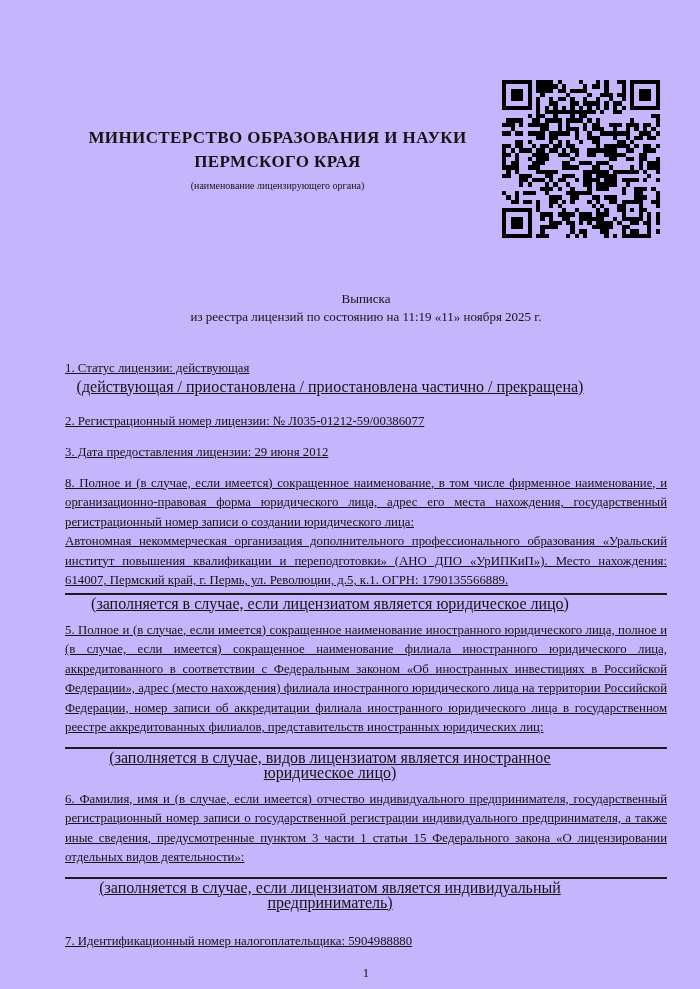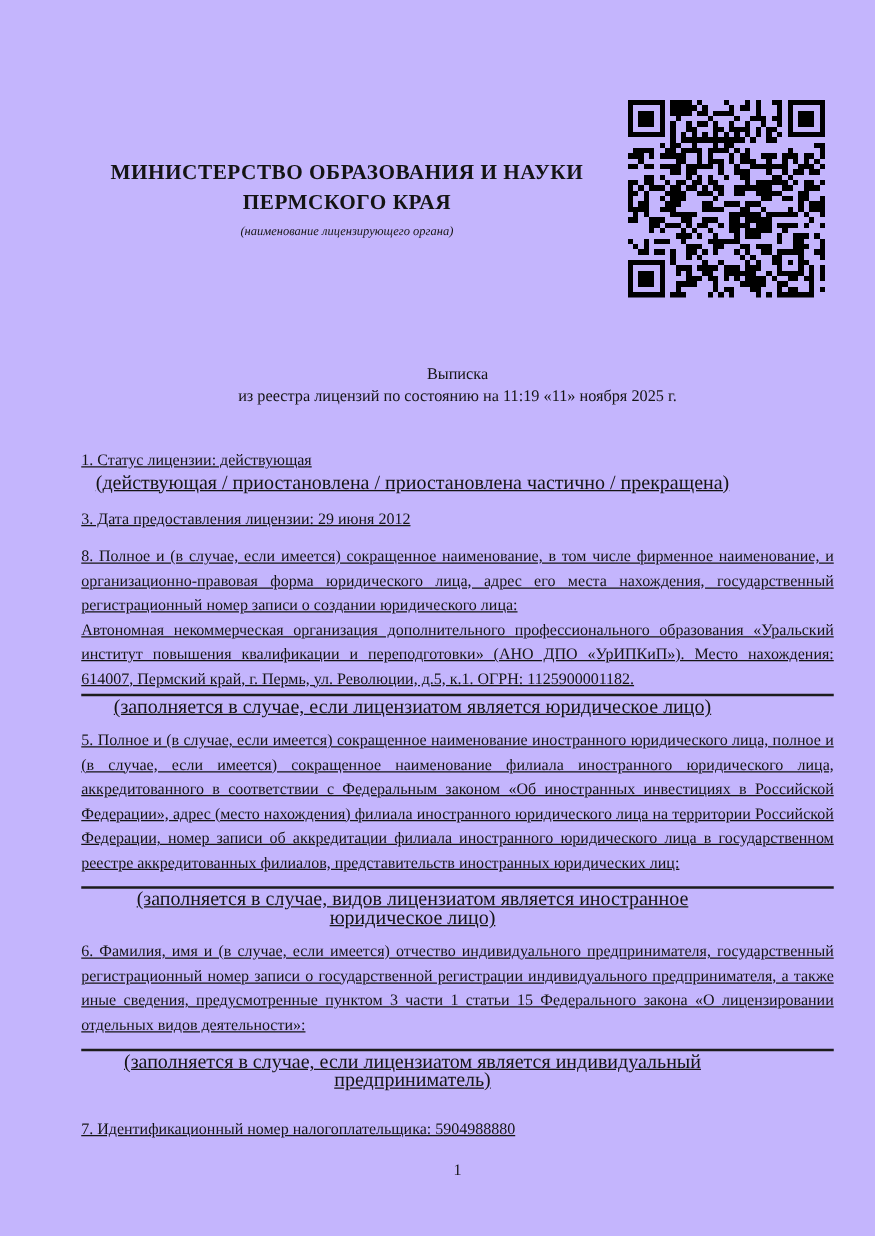--- a/index.html
+++ b/index.html
@@ -31,21 +31,20 @@
   .ministry-name {
     font-weight: 700;
     font-size: 17px;
     line-height: 24px;
     letter-spacing: 0.4px;
   }
   .ministry-caption {
     font-size: 10px;
     line-height: 13px;
     margin-top: 5px;
-    font-style: italic;
   }
   .qr-box {
     flex: 0 0 auto;
     width: 158px;
     height: 158px;
   }
   .qr-box svg { display: block; width: 100%; height: 100%; }
   
   .content {
     padding: 0 33px 0 65px;
@@ -112,28 +111,31 @@
     <div class="doc-title">
       <div>Выписка</div>
       <div>из реестра лицензий по состоянию на 11:19 «11» ноября 2025 г.</div>
     </div>
 
     <div class="item" id="item1">
       <div>1. Статус лицензии: действующая</div>
       <div class="field-note">(действующая / приостановлена / приостановлена частично / прекращена)</div>
     </div>
 
+    <div class="item" id="item2">
+      <div>2. Регистрационный номер лицензии: № Л035-01212-59/00386077</div>
+    </div>
 
     <div class="item" id="item3">
       <div>3. Дата предоставления лицензии: 29 июня 2012</div>
     </div>
 
     <div class="item" id="item4">
       <div class="just">8. Полное и (в случае, если имеется) сокращенное наименование, в том числе фирменное наименование, и организационно-правовая форма юридического лица, адрес его места нахождения, государственный регистрационный номер записи о создании юридического лица:</div>
-      <div class="just">Автономная некоммерческая организация дополнительного профессионального образования «Уральский институт повышения квалификации и переподготовки» (АНО ДПО «УрИПКиП»). Место нахождения: 614007, Пермский край, г. Пермь, ул. Революции, д.5, к.1. ОГРН: 1125900001182.</div>
+      <div class="just">Автономная некоммерческая организация дополнительного профессионального образования «Уральский институт повышения квалификации и переподготовки» (АНО ДПО «УрИПКиП»). Место нахождения: 614007, Пермский край, г. Пермь, ул. Революции, д.5, к.1. ОГРН: 1790135566889.</div>
       <hr class="rule">
       <div class="field-note">(заполняется в случае, если лицензиатом является юридическое лицо)</div>
     </div>
 
     <div class="item" id="item5">
       <div class="just">5. Полное и (в случае, если имеется) сокращенное наименование иностранного юридического лица, полное и (в случае, если имеется) сокращенное наименование филиала иностранного юридического лица, аккредитованного в соответствии с Федеральным законом «Об иностранных инвестициях в Российской Федерации», адрес (место нахождения) филиала иностранного юридического лица на территории Российской Федерации, номер записи об аккредитации филиала иностранного юридического лица в государственном реестре аккредитованных филиалов, представительств иностранных юридических лиц:</div>
       <hr class="rule gap">
       <div class="field-note">(заполняется в случае, видов лицензиатом является иностранное юридическое лицо)</div>
     </div>
 

